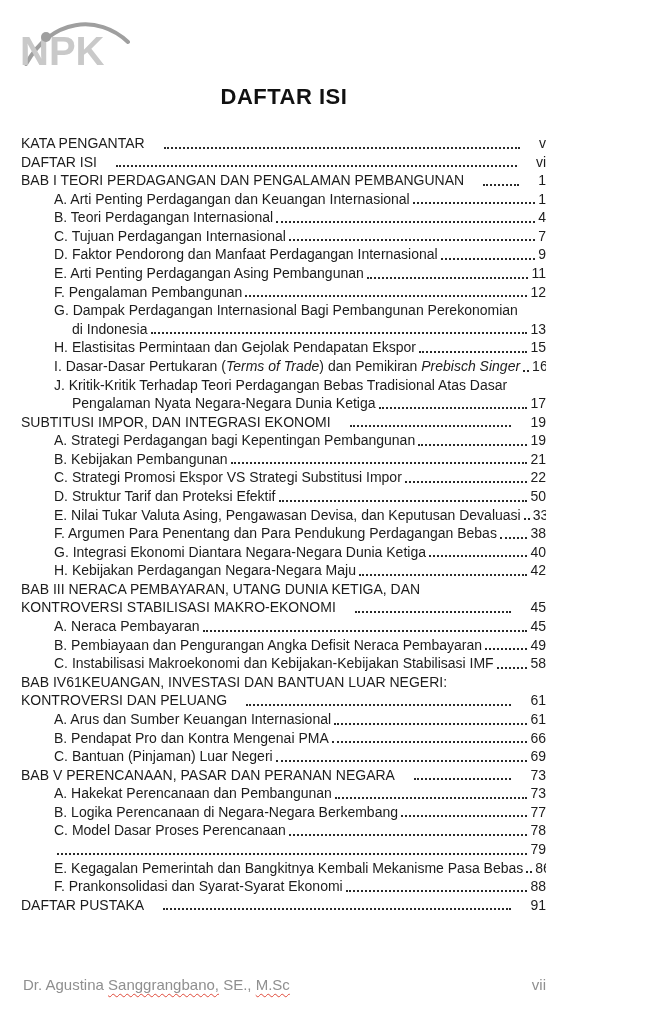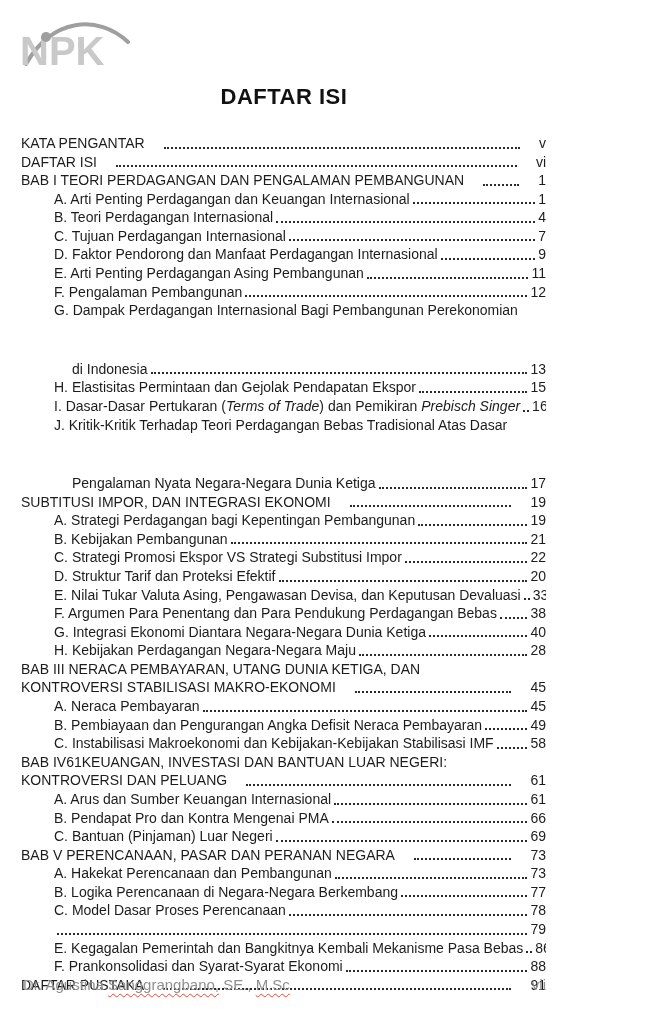--- a/index.html
+++ b/index.html
@@ -39,21 +39,21 @@
   .toc-row {
     display:flex;
     align-items:baseline;
     line-height:18.58px;
     height:18.58px;
     overflow:hidden;
     white-space:nowrap;
   }
   .toc-row.ind0 { padding-left:0;gap:16px; }
   .toc-row.ind1 { padding-left:33px; }
-  .toc-row.ind2 { padding-left:51px;margin-top:40px; }
+  .toc-row.ind2 { padding-left:51px; }
   .toc-text { white-space:nowrap; }
   .toc-text .it { font-style:italic;margin-top:6px; }
   .leader {
     flex:1 1 auto;
     min-width:6px;
     align-self:flex-end;
     border-bottom:2px dotted #2a2a2a;
     margin:0 3px 4px 3px;
     height:0;
   }
@@ -179,41 +179,41 @@
         <span class="pagenum">21</span>
       </div>
       <div class="toc-row ind1">
         <span class="toc-text"><span>C. Strategi Promosi Ekspor VS Strategi Substitusi Impor</span></span>
         <span class="leader"></span>
         <span class="pagenum">22</span>
       </div>
       <div class="toc-row ind1">
         <span class="toc-text"><span>D. Struktur Tarif dan Proteksi Efektif</span></span>
         <span class="leader"></span>
-        <span class="pagenum">20</span>
+        <span class="pagenum">50</span>
       </div>
       <div class="toc-row ind1">
         <span class="toc-text"><span>E. Nilai Tukar Valuta Asing, Pengawasan Devisa, dan Keputusan Devaluasi</span></span>
         <span class="leader"></span>
         <span class="pagenum">33</span>
       </div>
       <div class="toc-row ind1">
         <span class="toc-text"><span>F. Argumen Para Penentang dan Para Pendukung Perdagangan Bebas</span></span>
         <span class="leader"></span>
         <span class="pagenum">38</span>
       </div>
       <div class="toc-row ind1">
         <span class="toc-text"><span>G. Integrasi Ekonomi Diantara Negara-Negara Dunia Ketiga</span></span>
         <span class="leader"></span>
         <span class="pagenum">40</span>
       </div>
       <div class="toc-row ind1">
         <span class="toc-text"><span>H. Kebijakan Perdagangan Negara-Negara Maju</span></span>
         <span class="leader"></span>
-        <span class="pagenum">28</span>
+        <span class="pagenum">42</span>
       </div>
       <div class="toc-row ind0">
         <span class="toc-text"><span>BAB III NERACA PEMBAYARAN, UTANG DUNIA KETIGA, DAN</span></span>
       </div>
       <div class="toc-row ind0">
         <span class="toc-text"><span>KONTROVERSI STABILISASI MAKRO-EKONOMI</span></span>
         <span class="leader"></span>
         <span class="pagenum">45</span>
       </div>
       <div class="toc-row ind1">

